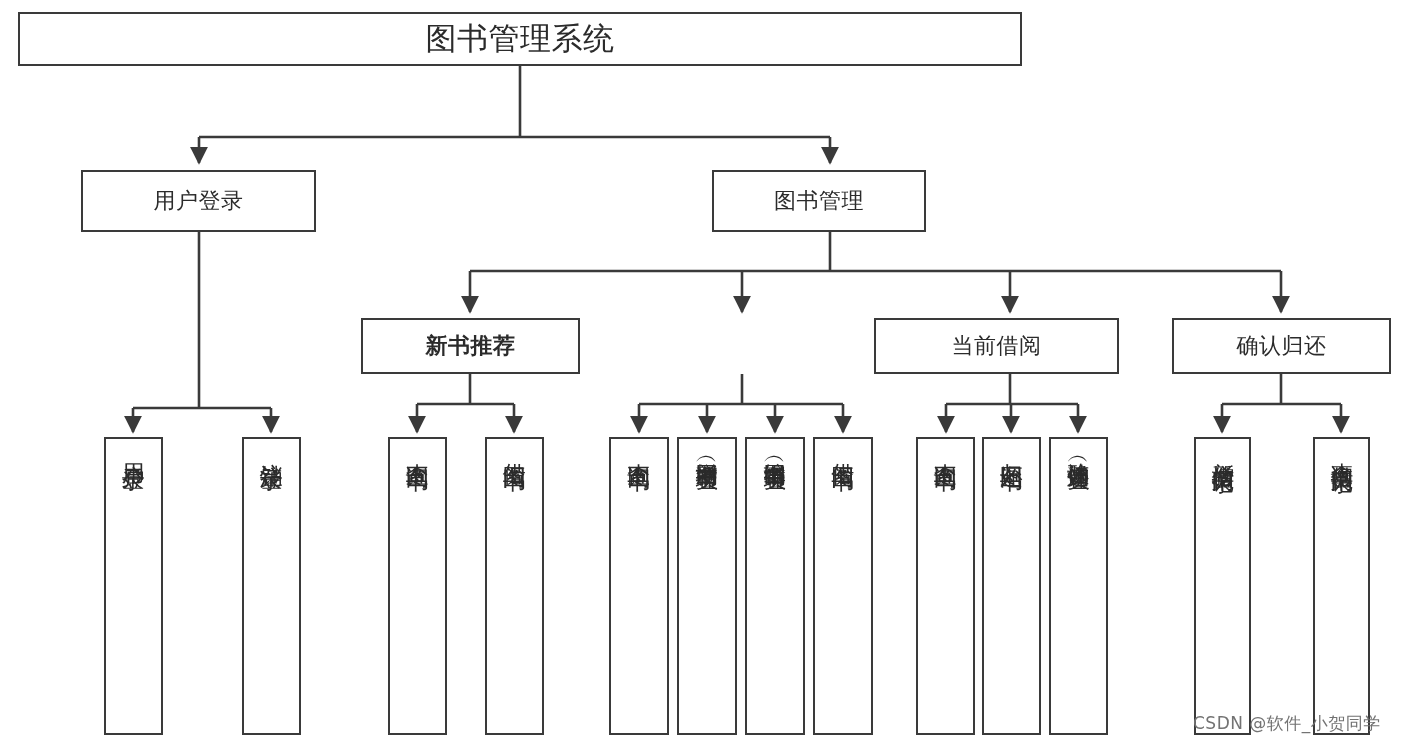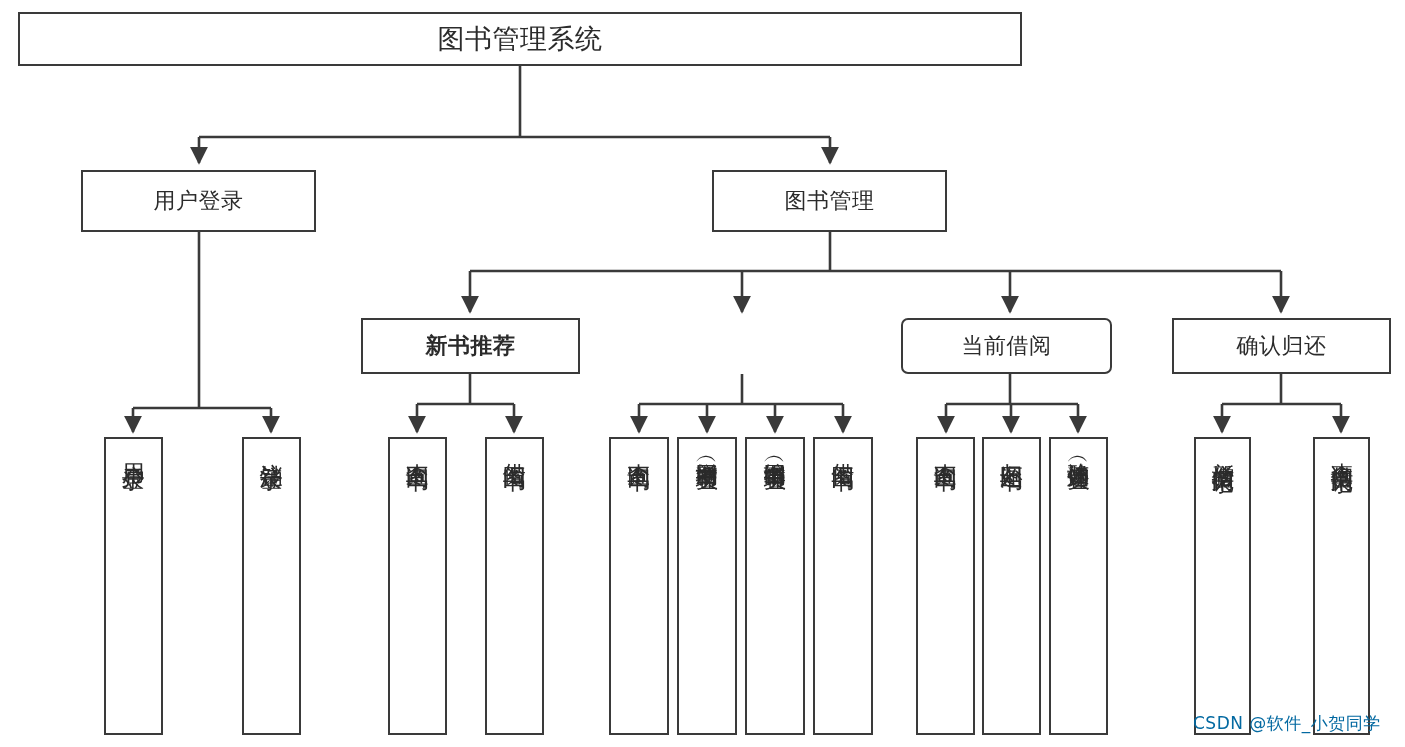--- a/index.html
+++ b/index.html
@@ -42,21 +42,21 @@
   .node-label {
     display: block;
     line-height: 1.22;
     letter-spacing: 0.5px;
     white-space: nowrap;
   }
   .node.horizontal .node-label {
     font-size: 22px;
   }
   .node.root .node-label {
-    font-size: 27px;
+    font-size: 31px;
   }
   .node.vertical {
     align-items: flex-start;
     padding-top: 6px;
   }
   .node.vertical .node-label {
     writing-mode: vertical-rl;
     text-orientation: upright;
     font-size: 23px;
     line-height: 1.15;
@@ -69,21 +69,21 @@
     letter-spacing: 1px;
   }
   .node.vertical.mid .node-label {
     font-size: 22.5px;
   }
   #watermark {
     position: absolute;
     left: 1193px;
     top: 712px;
     font-size: 17px;
-    color: #0369a1;
+    color: #737373;
     letter-spacing: 0.5px;
     white-space: nowrap;
     z-index: 5;
     font-family: "DejaVu Sans", "Liberation Sans", sans-serif;
   }
 </style>
 </head>
 <body>
 
 <div id="diagram-canvas">
@@ -138,28 +138,28 @@
     </g>
   </svg>
 
   <div class="node root horizontal" style="left:18px; top:12px; width:1004px; height:54px;">
     <span class="node-label">图书管理系统</span>
   </div>
 
   <div class="node horizontal" style="left:81px; top:170px; width:235px; height:62px;">
     <span class="node-label">用户登录</span>
   </div>
-  <div class="node horizontal" style="left:712px; top:170px; width:235px; height:62px;">
+  <div class="node horizontal" style="left:712px; top:170px; width:214px; height:62px;">
     <span class="node-label">图书管理</span>
   </div>
 
   <div class="node horizontal" style="left:361px; top:318px; width:219px; height:56px;font-weight:bold;">
     <span class="node-label">新书推荐</span>
   </div>
-  <div class="node horizontal" style="left:901px; top:318px; width:211px; height:56px;border-radius:7px;">
+  <div class="node horizontal" style="left:874px; top:318px; width:245px; height:56px;">
     <span class="node-label">当前借阅</span>
   </div>
   <div class="node horizontal" style="left:1172px; top:318px; width:219px; height:56px;">
     <span class="node-label">确认归还</span>
   </div>
 
   <div class="node vertical" style="left:104px; top:437px; width:59px; height:298px;">
     <span class="node-label">用户登录</span>
   </div>
   <div class="node vertical" style="left:242px; top:437px; width:59px; height:298px;">

